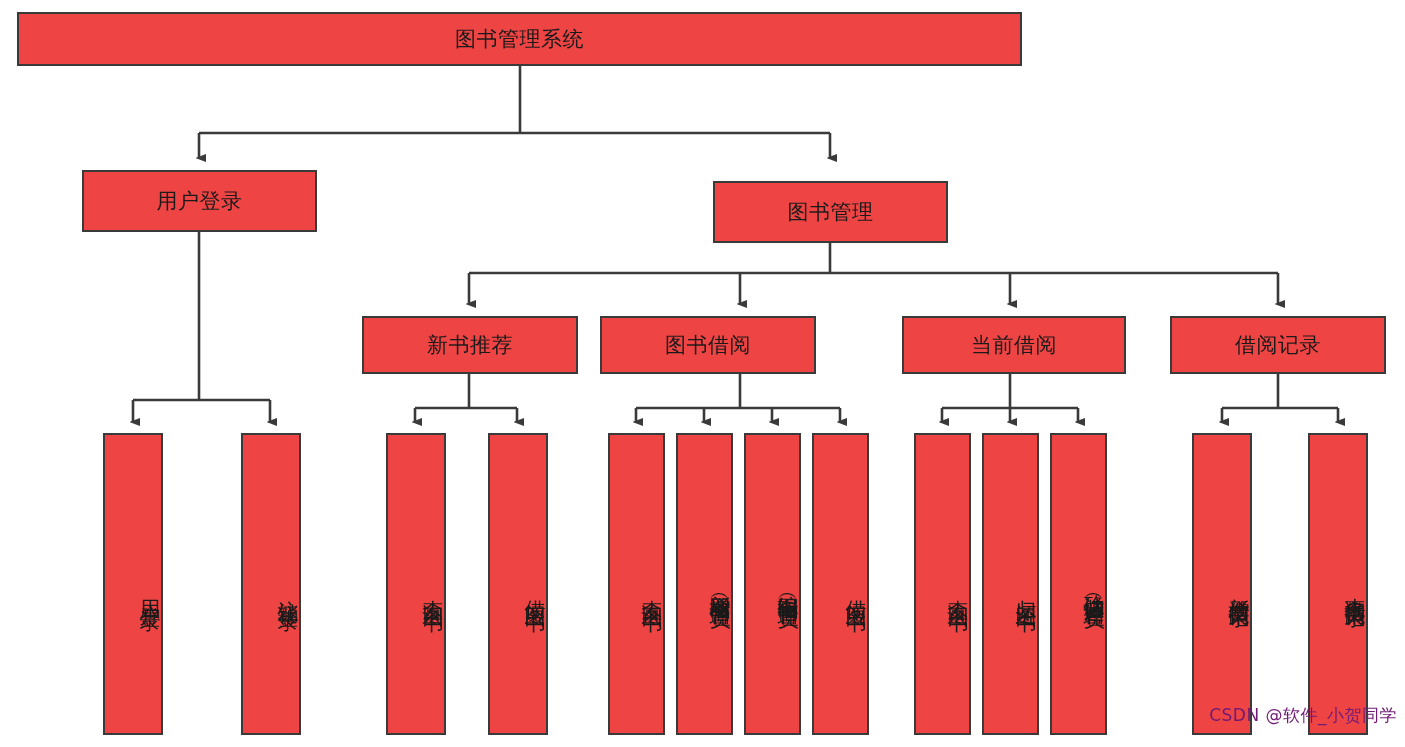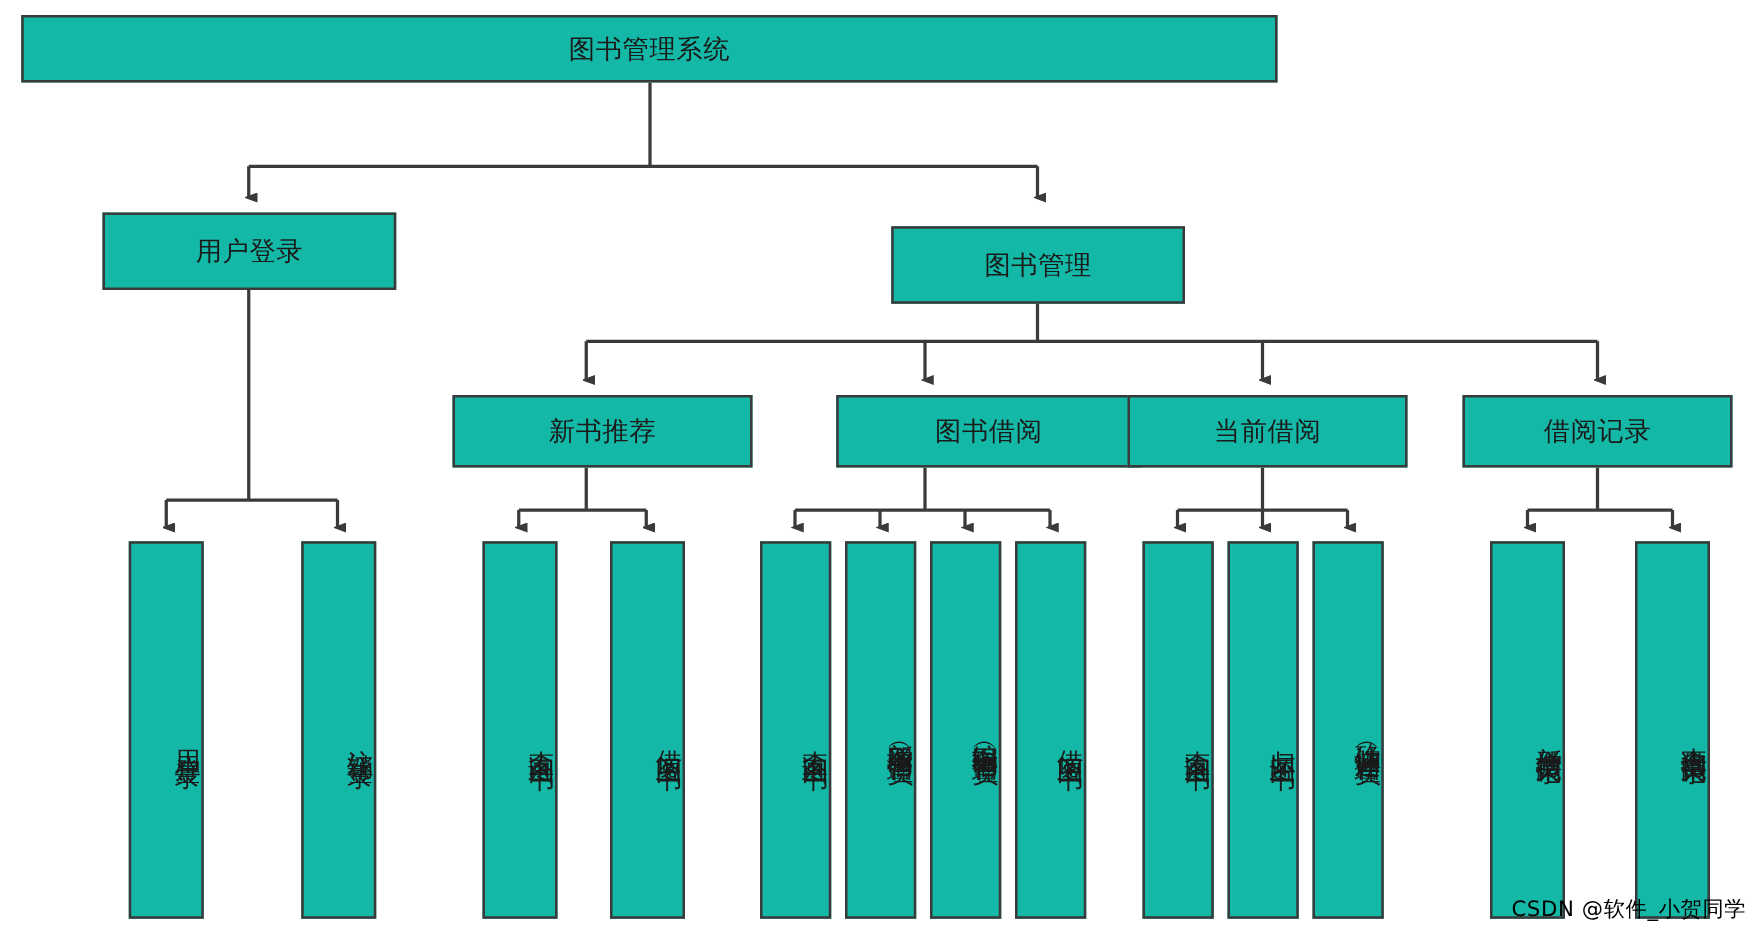--- a/index.html
+++ b/index.html
@@ -22,21 +22,21 @@
     position: absolute;
     left: 0;
     top: 0;
     width: 1405px;
     height: 747px;
     pointer-events: none;
   }
   .node {
     position: absolute;
     box-sizing: border-box;
-    background: #14b8a6;
+    background: #ef4444;
     border: 2px solid #3a3a3a;
     display: flex;
     align-items: center;
     justify-content: center;
     color: #1a1a1a;
   }
   .node.horiz {
     font-size: 21px;
     letter-spacing: 0.5px;
   }
@@ -53,23 +53,23 @@
   .node.vert.tall-text {
     padding-top: 6px;
     letter-spacing: 2px;
   }
   .node .label {
     display: block;
   }
   #watermark {
     position: absolute;
     right: 8px;
-    bottom: 8px;
+    bottom: 20px;
     font-size: 17px;
-    color: #000000;
+    color: #701a75;
     letter-spacing: 0.5px;
     white-space: nowrap;
   }
 </style>
 </head>
 <body>
 
 <div id="diagram-root">
 
   <svg id="connector-layer" viewBox="0 0 1405 747" width="1405" height="747" xmlns="http://www.w3.org/2000/svg">
@@ -127,25 +127,25 @@
   </div>
 
   <div class="node horiz" style="left:82px; top:170px; width:235px; height:62px;">
     <span class="label">用户登录</span>
   </div>
 
   <div class="node horiz" style="left:713px; top:181px; width:235px; height:62px;">
     <span class="label">图书管理</span>
   </div>
 
-  <div class="node horiz" style="left:362px; top:316px; width:240px; height:58px;">
+  <div class="node horiz" style="left:362px; top:316px; width:216px; height:58px;">
     <span class="label">新书推荐</span>
   </div>
 
-  <div class="node horiz" style="left:669px; top:316px; width:244px; height:58px;">
+  <div class="node horiz" style="left:600px; top:316px; width:216px; height:58px;">
     <span class="label">图书借阅</span>
   </div>
 
   <div class="node horiz" style="left:902px; top:316px; width:224px; height:58px;">
     <span class="label">当前借阅</span>
   </div>
 
   <div class="node horiz" style="left:1170px; top:316px; width:216px; height:58px;align-items:center;">
     <span class="label">借阅记录</span>
   </div>

